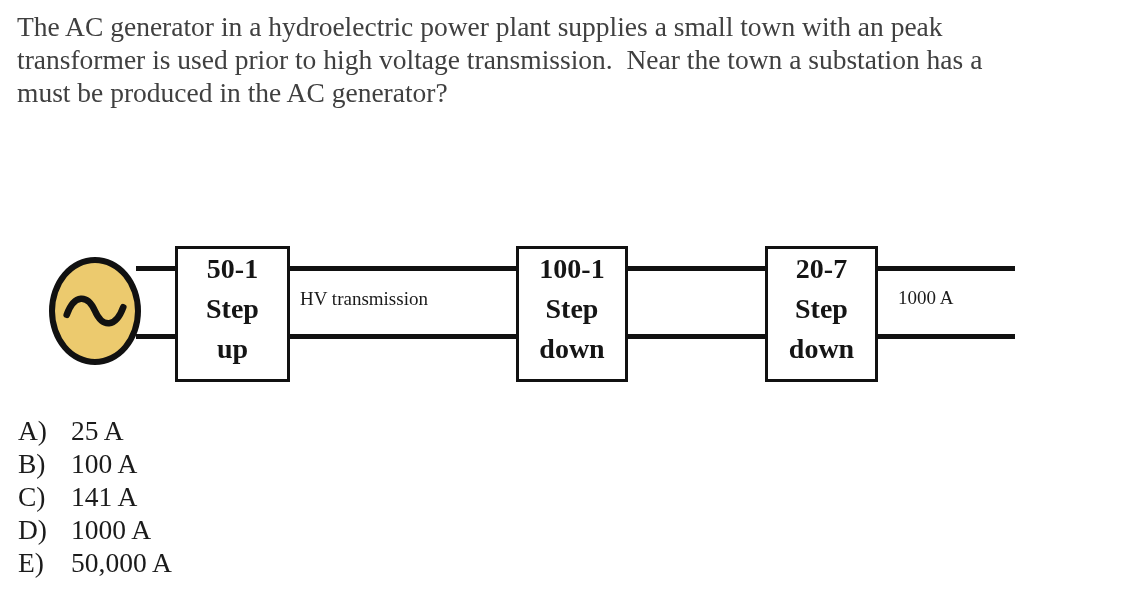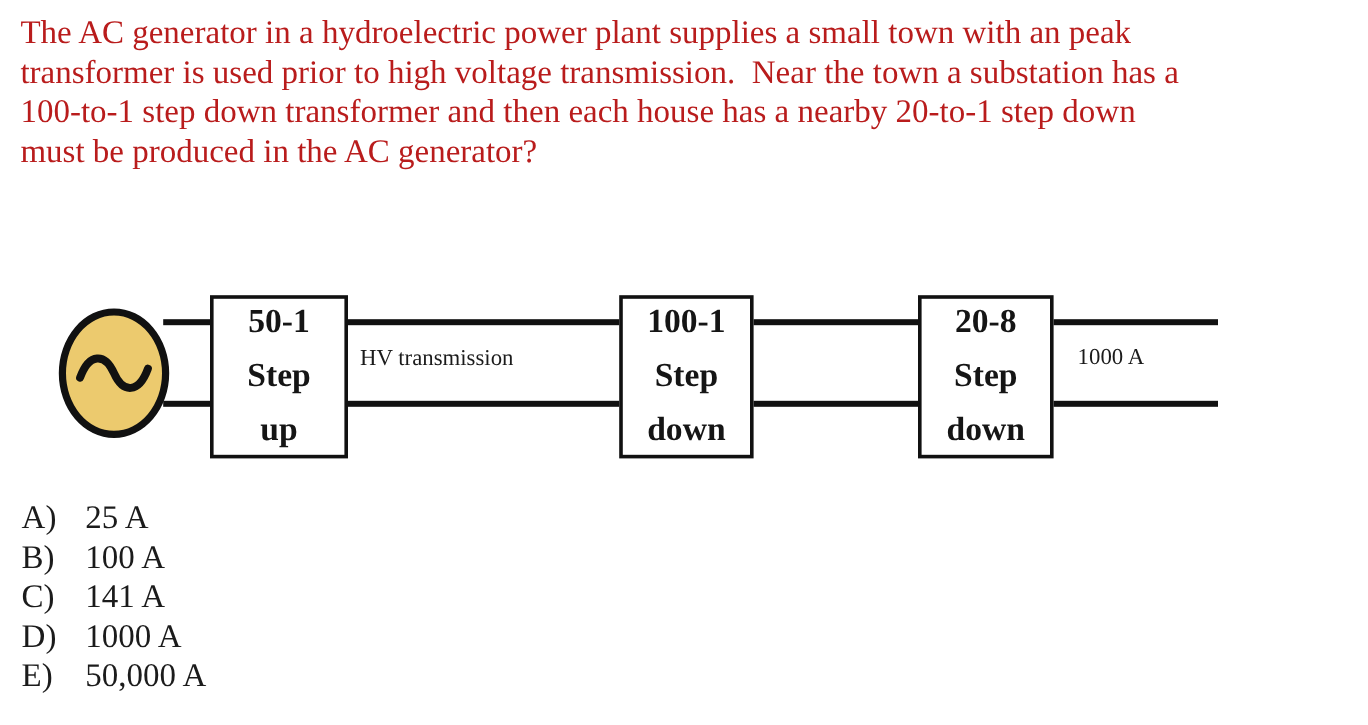--- a/index.html
+++ b/index.html
@@ -1,49 +1,48 @@
 <!DOCTYPE html>
 <html><head>
 <meta charset="utf-8">
 <style>
   html,body{margin:0;padding:0;background:#ffffff;}
   #page{position:relative;width:1140px;height:604px;background:#ffffff;overflow:hidden;
         font-family:"Liberation Serif", serif;color:#1b1b1b;}
 
   
   .paragraph{position:absolute;left:17px;top:10px;width:1116px;}
-  .pline{font-size:27.5px;line-height:33px;white-space:pre;color:#b91c1c;}
+  .pline{font-size:27.5px;line-height:33px;white-space:pre;color:#404040;}
 
   
   .diagram{position:absolute;left:0;top:0;width:1140px;height:604px;}
   .wire{position:absolute;height:5px;background:#111;}
   .generator{position:absolute;left:49px;top:257px;width:92px;height:108px;
              background:#ecca6e;border:6px solid #111;border-radius:50%;
              box-sizing:border-box;display:flex;align-items:center;justify-content:center;}
   .tbox{position:absolute;top:246px;height:136px;background:#ffffff;border:3px solid #111;
         box-sizing:border-box;display:flex;flex-direction:column;align-items:center;
-        justify-content:space-between;}
+        justify-content:flex-start;}
   .tline{font-size:28px;font-weight:bold;line-height:40px;text-align:center;color:#151515;}
   .wire-label{position:absolute;font-size:19px;line-height:30px;color:#1b1b1b;white-space:pre;}
 
   
   .choices{position:absolute;left:18px;top:414px;}
   .choice-row{display:flex;font-size:27.5px;line-height:33px;}
   .choice-letter{display:inline-block;width:53px;}
   .choice-value{display:inline-block;white-space:pre;}
 </style>
 </head>
 <body>
 
 <div id="page">
 
   <div class="paragraph">
     <div class="pline">The AC generator in a hydroelectric power plant supplies a small town with an peak</div>
     <div class="pline">transformer is used prior to high voltage transmission.  Near the town a substation has a</div>
-    <div class="pline">100-to-1 step down transformer and then each house has a nearby 20-to-1 step down</div>
     <div class="pline">must be produced in the AC generator?</div>
   </div>
 
   <div class="diagram">
 
     <div class="wire" style="left:136px;top:266px;width:41px;"></div>
     <div class="wire" style="left:136px;top:334px;width:41px;"></div>
 
     <div class="wire" style="left:289px;top:266px;width:228px;"></div>
     <div class="wire" style="left:289px;top:334px;width:228px;"></div>
@@ -66,21 +65,21 @@
       <div class="tline">up</div>
     </div>
 
     <div class="tbox" style="left:516px;width:112px;">
       <div class="tline">100-1</div>
       <div class="tline">Step</div>
       <div class="tline">down</div>
     </div>
 
     <div class="tbox" style="left:765px;width:113px;">
-      <div class="tline">20-8</div>
+      <div class="tline">20-7</div>
       <div class="tline">Step</div>
       <div class="tline">down</div>
     </div>
 
     <div class="wire-label" style="left:300px;top:284px;">HV transmission</div>
     <div class="wire-label" style="left:898px;top:283px;">1000 A</div>
   </div>
 
   <div class="choices">
     <div class="choice-row">

